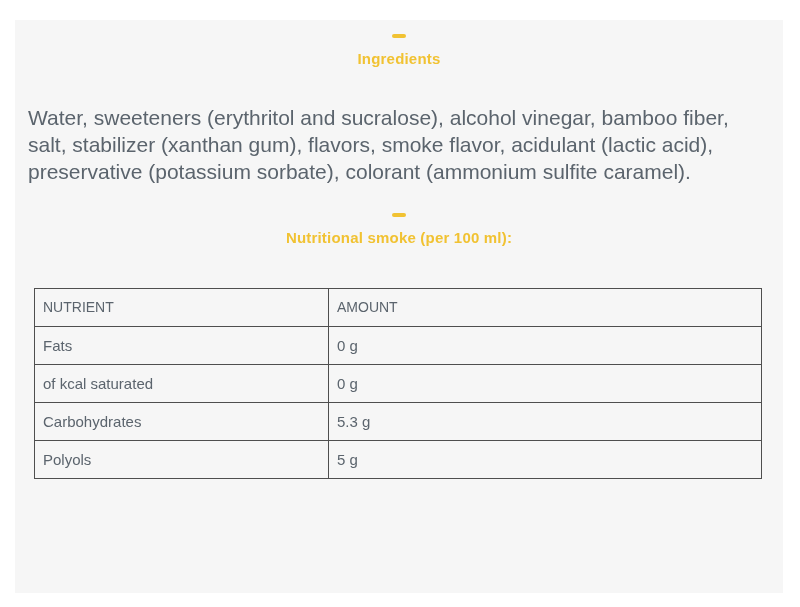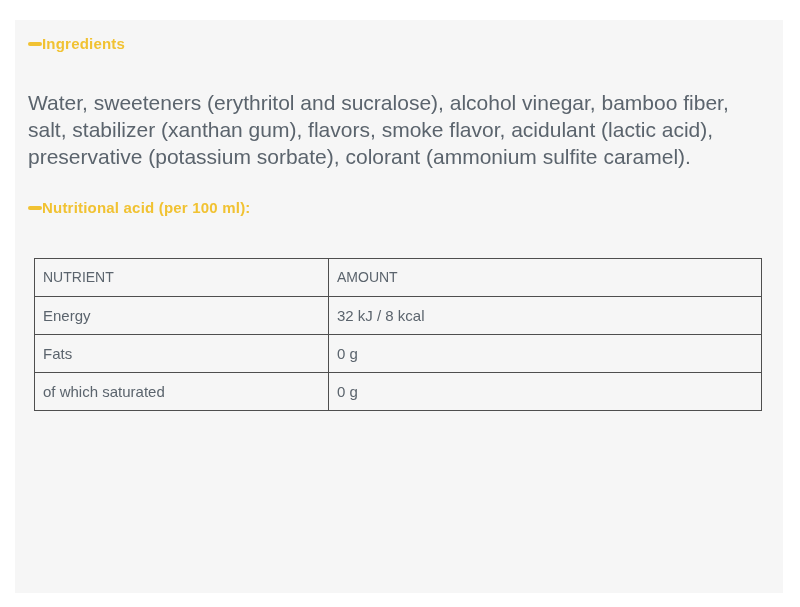--- a/index.html
+++ b/index.html
@@ -22,26 +22,28 @@
     width: 768px;
     height: 573px;
     background: #f6f6f6;
     box-sizing: border-box;
     padding-top: 14px;
     overflow: hidden;
   }
   .section-heading {
     display: flex;
     align-items: center;
+    gap: 11px;
     margin: 0 13px;
     color: #f1c232;
     font-size: 15px;
     font-weight: 700;
     line-height: 19px;
     letter-spacing: 0.2px;
+    flex-direction: column;
   }
   .dash-icon {
     flex: 0 0 auto;
     width: 14px;
     height: 4px;
     border-radius: 2px;
     background: #f1c232;
   }
   .ingredients-text {
     margin: 36px 13px 0 13px;
@@ -90,40 +92,44 @@
 
     <div class="section-heading">
       <span class="dash-icon"></span>
       <span>Ingredients</span>
     </div>
 
     <p class="ingredients-text">Water, sweeteners (erythritol and sucralose), alcohol vinegar, bamboo fiber, salt, stabilizer (xanthan gum), flavors, smoke flavor, acidulant (lactic acid), preservative (potassium sorbate), colorant (ammonium sulfite caramel).</p>
 
     <div class="section-heading nutrition-heading">
       <span class="dash-icon"></span>
-      <span>Nutritional acid (per 100 ml):</span>
+      <span>Nutritional smoke (per 100 ml):</span>
     </div>
 
     <table class="nutrition-table">
       <thead>
         <tr>
           <th class="col-nutrient">NUTRIENT</th>
           <th>AMOUNT</th>
         </tr>
       </thead>
       <tbody>
         <tr>
-          <td>Energy</td>
-          <td>32 kJ / 8 kcal</td>
-        </tr>
-        <tr>
           <td>Fats</td>
           <td>0 g</td>
         </tr>
         <tr>
-          <td>of which saturated</td>
+          <td>of kcal saturated</td>
           <td>0 g</td>
+        </tr>
+        <tr>
+          <td>Carbohydrates</td>
+          <td>5.3 g</td>
+        </tr>
+        <tr>
+          <td>Polyols</td>
+          <td>5 g</td>
         </tr>
       </tbody>
     </table>
 
   </div>
 </div>
 
 </body></html>

